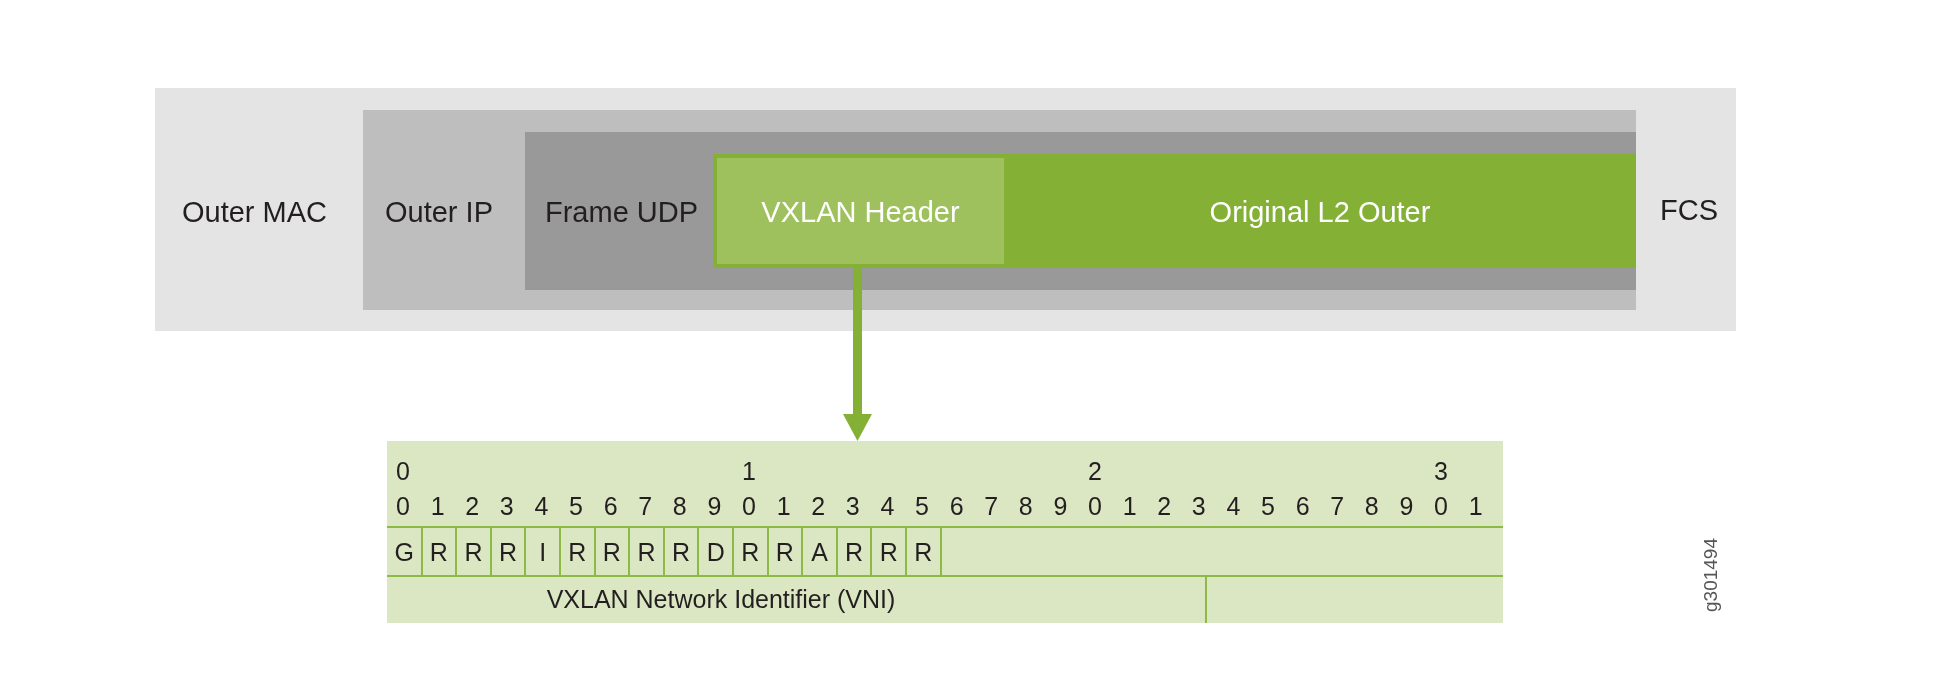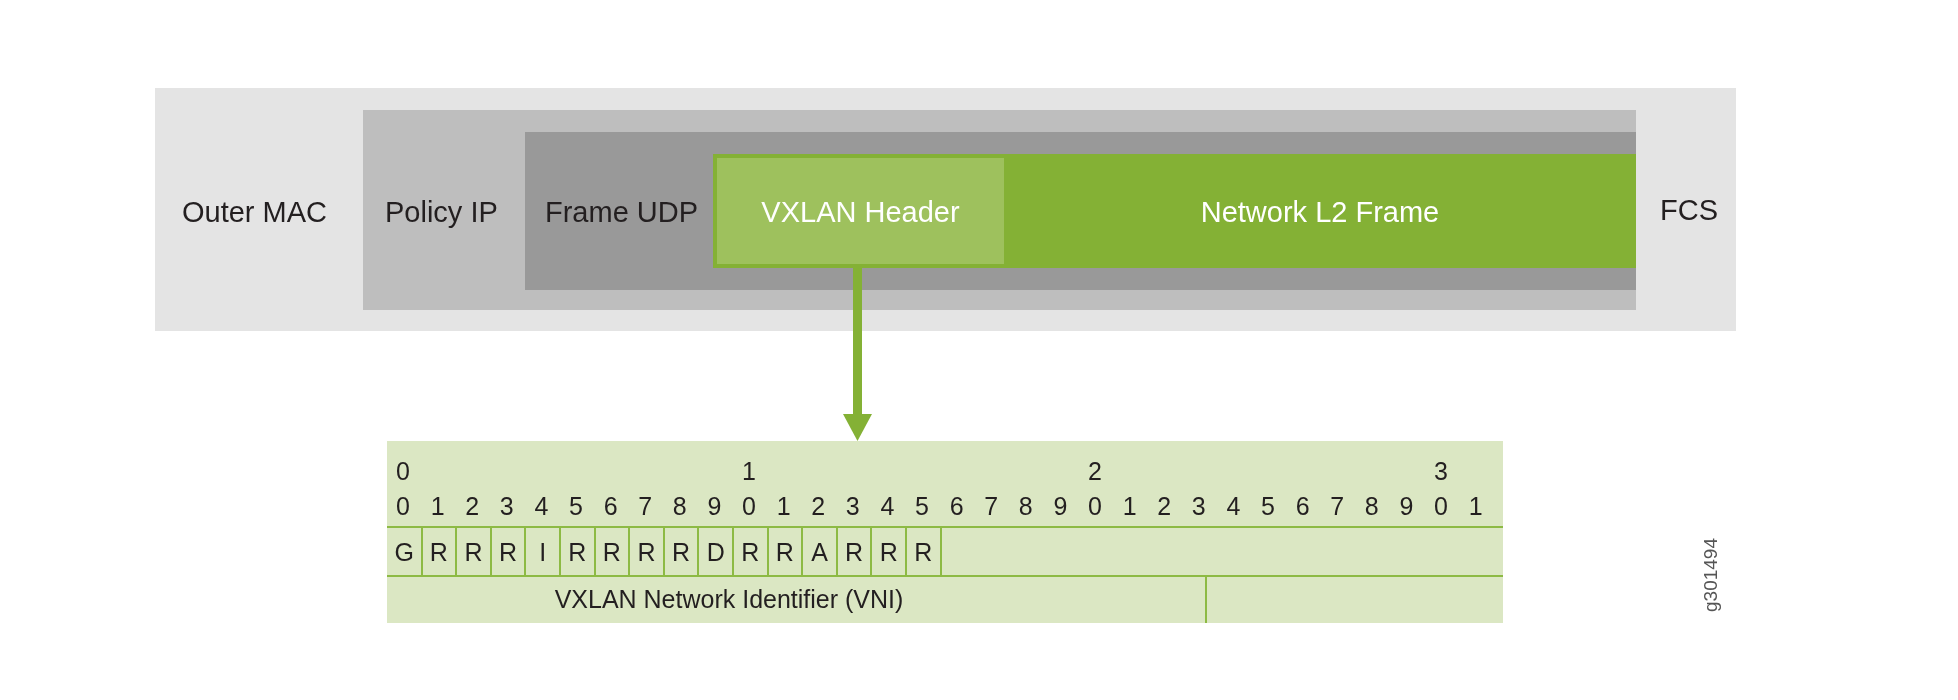--- a/index.html
+++ b/index.html
@@ -31,24 +31,24 @@
 </head>
 <body>
 
 <div class="box" id="outer-mac"></div>
 <div class="box" id="outer-ip"></div>
 <div class="box" id="outer-udp"></div>
 <div class="box" id="l2-frame"></div>
 <div class="box" id="vxlan-hdr"></div>
 
 <span class="lbl" id="lbl-mac">Outer MAC</span>
-<span class="lbl" id="lbl-ip">Policy IP</span>
+<span class="lbl" id="lbl-ip">Outer IP</span>
 <span class="lbl" id="lbl-udp">Frame UDP</span>
 <span class="lbl" id="lbl-vx">VXLAN Header</span>
-<span class="lbl" id="lbl-l2">Network L2 Frame</span>
+<span class="lbl" id="lbl-l2">Original L2 Outer</span>
 <span class="lbl" id="lbl-fcs">FCS</span>
 
 <svg id="arrow" width="1958" height="700">
   <rect x="853" y="267" width="9" height="150" fill="#84b135"></rect>
   <polygon points="843,414 872,414 857.5,441" fill="#84b135"></polygon>
 </svg>
 
 <div id="bit-table">
   <div id="tens-row">
       <span class="digit" style="left: 6px; top: 18px;">0</span>
@@ -148,16 +148,16 @@
       <div class="vline" style="left: 448.8px; top: 86px; height: 48px;"></div>
       <span class="flag" style="left: 449.8px; width: 34.6px;">R</span>
       <div class="vline" style="left: 483.4px; top: 86px; height: 48px;"></div>
       <span class="flag" style="left: 484.4px; width: 34.6px;">R</span>
       <div class="vline" style="left: 518px; top: 86px; height: 48px;"></div>
       <span class="flag" style="left: 519px; width: 34.6px;">R</span>
       <div class="vline" style="left: 552.6px; top: 86px; height: 48px;"></div>
     </div>
   <div class="hline" style="top:134px;"></div>
   <div class="vline" style="left:818px; top:135px; height:47px;"></div>
-  <div class="field" style="left:0; width:668px; top:146px;margin-left:8px;">VXLAN Network Identifier (VNI)</div>
+  <div class="field" style="left:0; width:668px; top:146px;">VXLAN Network Identifier (VNI)</div>
 </div>
 
 <div id="fig-id">g301494</div>
 
 </body></html>

